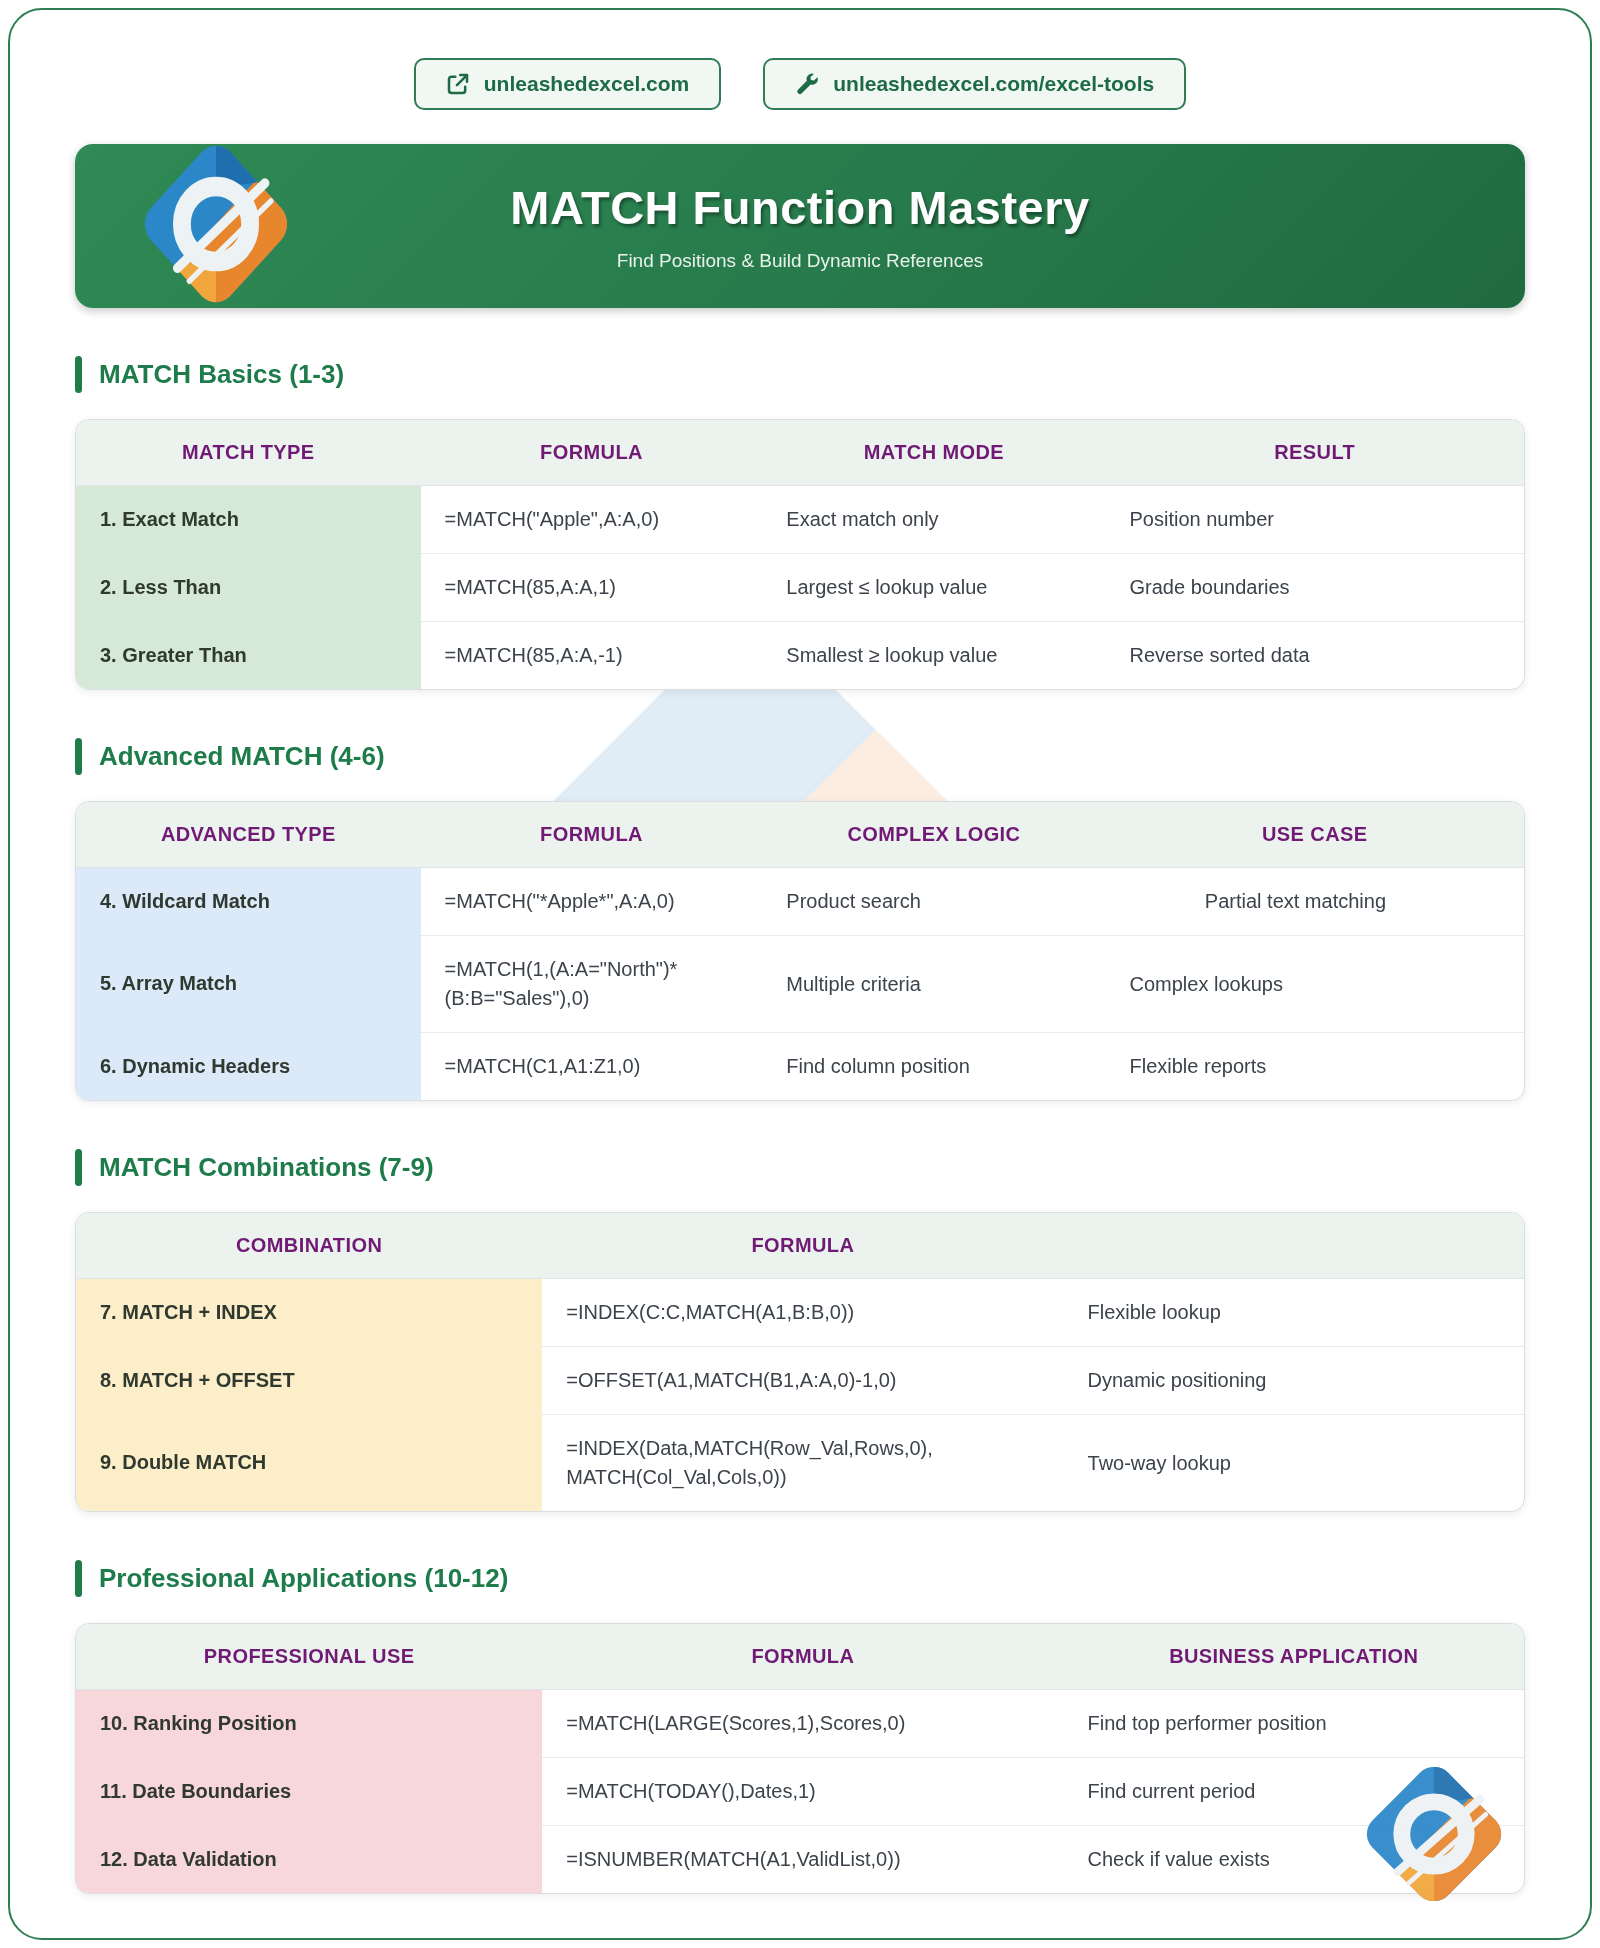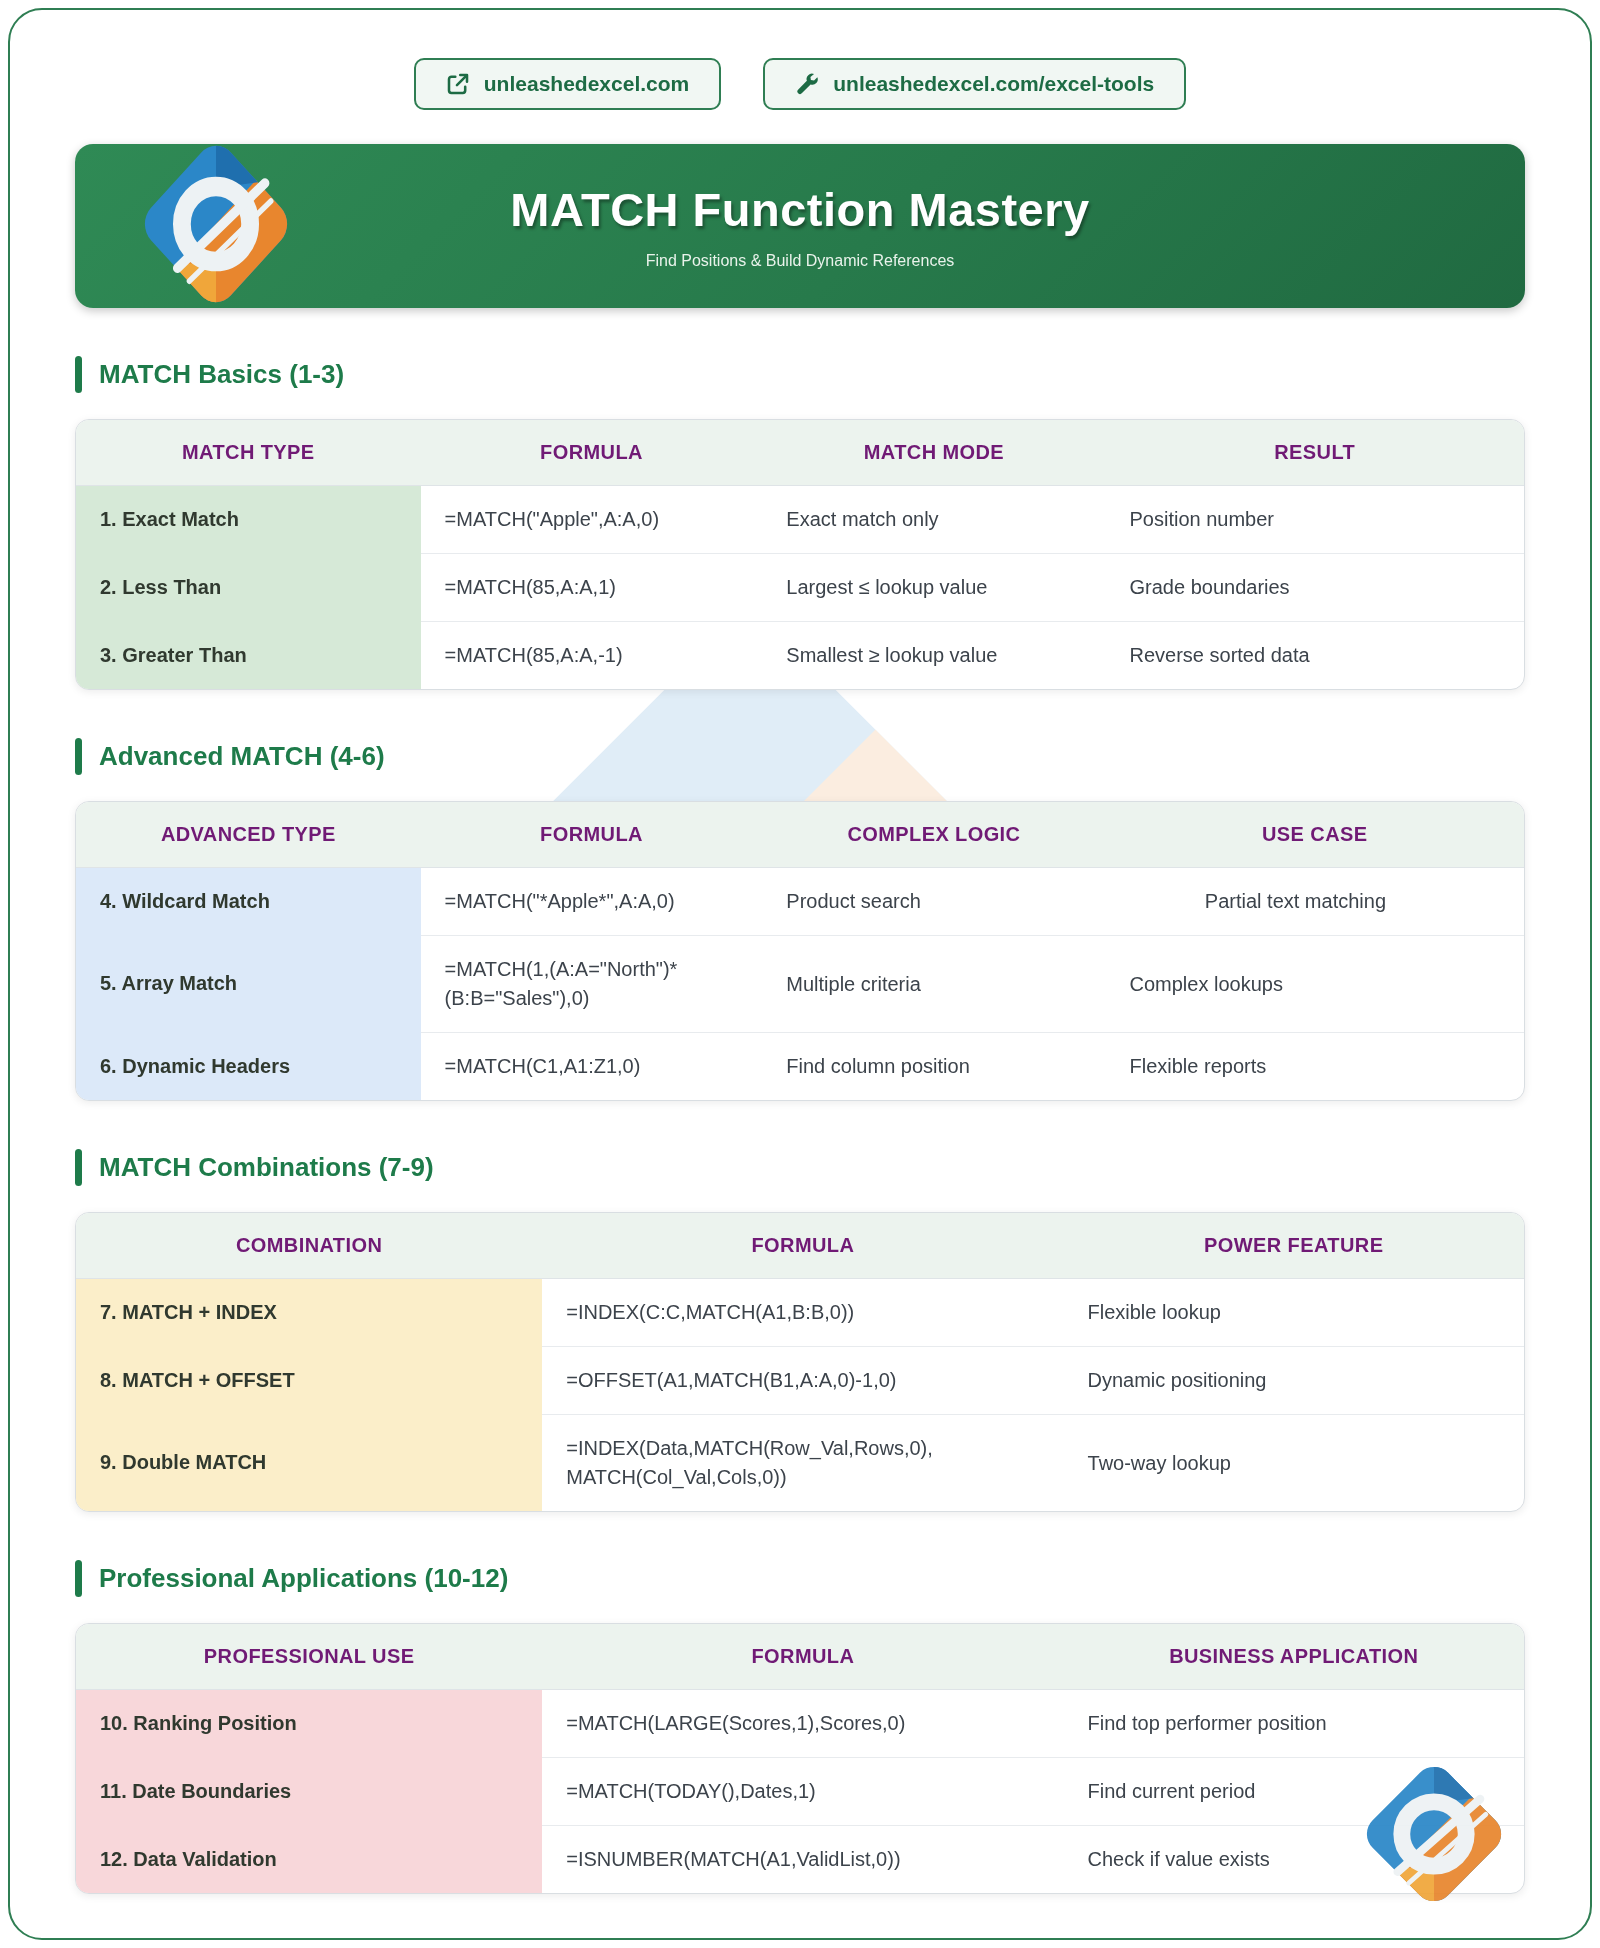--- a/index.html
+++ b/index.html
@@ -17,21 +17,21 @@
   .badge svg{display:block}
 
   
   .banner{position:relative;margin-top:34px;height:164px;border-radius:18px;
     background:linear-gradient(135deg,#2f8a55 0%,#277a4b 55%,#206a41 100%);
     box-shadow:0 3px 10px rgba(0,0,0,.22);
     display:flex;flex-direction:column;justify-content:center;text-align:center}
   .banner-logo{position:absolute;left:52px;top:50%;transform:translateY(-50%)}
   h1{margin:0;font-size:47px;color:#ffffff;letter-spacing:.5px;font-weight:700;
      text-shadow:2px 3px 3px rgba(0,0,0,.35)}
-  .subtitle{margin-top:15px;font-size:16px;color:#e9f3eb}
+  .subtitle{margin-top:15px;font-size:19px;color:#e9f3eb}
 
   
   .sec-head{display:flex;align-items:center;margin:48px 0 26px}
   .sec-bar{width:7px;height:37px;border-radius:4px;background:#1e7b4a;margin-right:17px}
   h2{margin:0;font-size:26px;color:#1e7b4a;font-weight:700}
 
   
   .card{position:relative;z-index:1;border:1px solid #d9dee2;border-radius:14px;overflow:hidden;
     background:#ffffff;box-shadow:0 2px 8px rgba(0,0,0,.08)}
   .thead{display:flex;background:#ecf3ee;border-bottom:1px solid #dfe4e7}
@@ -188,21 +188,20 @@
   </div>
 
   <div class="sec-head">
     <span class="sec-bar"></span>
     <h2>MATCH Combinations (7-9)</h2>
   </div>
   <div class="card">
     <div class="thead">
       <div class="th c3a">COMBINATION</div>
       <div class="th c3b">FORMULA</div>
-      <div class="th c3c">POWER FEATURE</div>
     </div>
     <div class="tr">
       <div class="td first fc-yellow c3a">7. MATCH + INDEX</div>
       <div class="td sep c3b">=INDEX(C:C,MATCH(A1,B:B,0))</div>
       <div class="td sep c3c">Flexible lookup</div>
     </div>
     <div class="tr">
       <div class="td first fc-yellow c3a">8. MATCH + OFFSET</div>
       <div class="td sep c3b">=OFFSET(A1,MATCH(B1,A:A,0)-1,0)</div>
       <div class="td sep c3c">Dynamic positioning</div>

